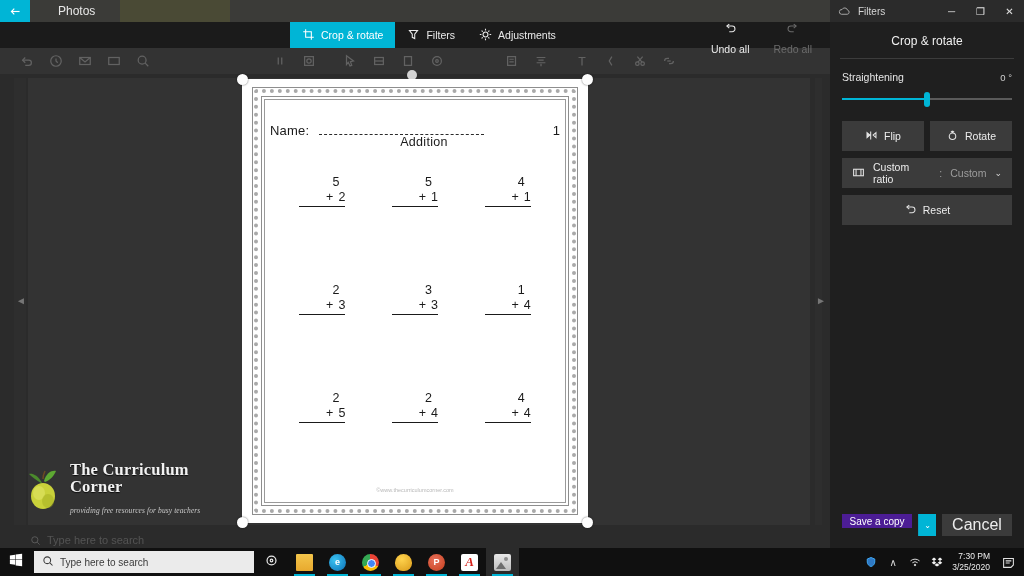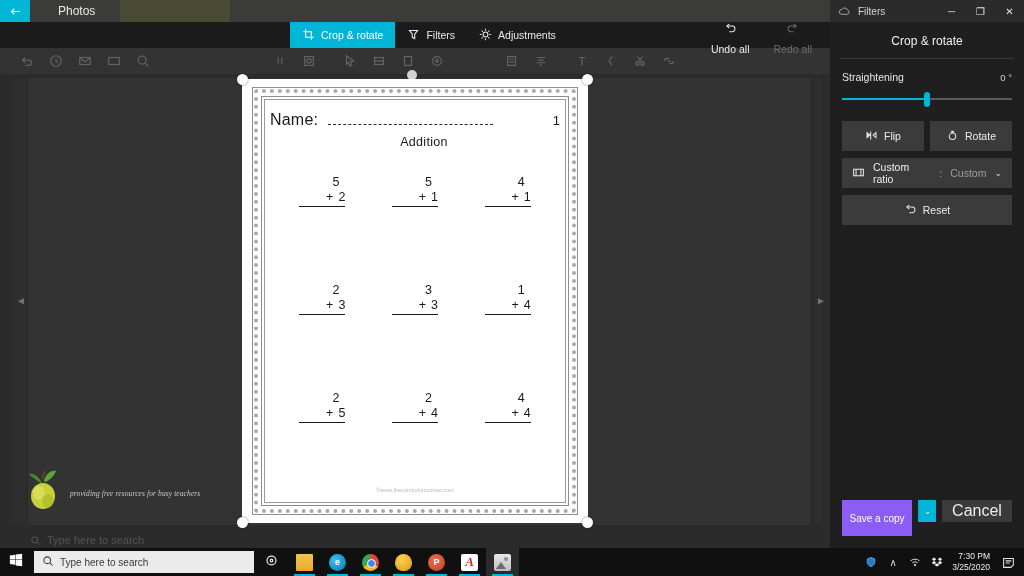--- a/index.html
+++ b/index.html
@@ -125,21 +125,21 @@
     border: 1px solid #9a9a9a;
   }
   .sheet-content {
     position: absolute; left: 26px; top: 24px; right: 26px; bottom: 24px;
     color: #1a1a1a;
   }
   .name-row {
     position: absolute; left: 2px; top: 8px; right: 2px;
     display: flex; align-items: baseline;
   }
-  .name-lbl { font-size: 16px; font-family: "Liberation Sans", sans-serif; letter-spacing:.2px; }
+  .name-lbl { font-size: 13px; font-family: "Liberation Sans", sans-serif; letter-spacing:.2px;margin-top:12px; }
   .name-line {
     flex: 0 0 165px; margin-left: 10px;
     border-bottom: 1.2px dashed #2b2b2b; height: 12px;
   }
   .page-num { margin-left: auto; font-size: 13px; }
   .sheet-title {
     position: absolute; top: 32px; left: 18px; right: 0;
     text-align: center; font-size: 12.5px; letter-spacing: .3px;
   }
   .problems {
@@ -248,21 +248,21 @@
   }
   .sp-fullbtn.center { justify-content: center; gap: 6px; padding: 0; }
   .sp-fullbtn svg { width: 13px; height: 13px; stroke: #e4e4e4; fill: none; stroke-width: 1.3; }
   .sp-ar-val { color: #9d9d9d; }
   .sp-chev { margin-left: auto; color: #d8d8d8; font-size: 9px; }
   .sp-bottom {
     position: absolute; left: 0; bottom: 12px; width: 194px;
     display: flex; gap: 6px; padding: 0 12px;
   }
   .btn-save {
-    flex: 1; height: 36px; background: #8b5cf6; color: #ffffff;
+    flex: 1; height: 14px; background: #4c1d95; color: #ffffff;
     display: flex; align-items: center; justify-content: center;
     font-size: 10px;
   }
   .btn-save-caret {
     width: 18px; height: 22px; background: #00b5d6; color: #ffffff;
     display: flex; align-items: center; justify-content: center;
     font-size: 8px; border-left: 1px solid #0aa3c0;
   }
   .btn-cancel {
     flex: 1; height: 22px; background: #3b3b3b; color: #ededed;
@@ -607,20 +607,21 @@
       <svg viewBox="0 0 40 46" style="width:40px;height:46px">
         <path d="M18 18 C14 10, 8 8, 5 9 C8 12, 12 15, 17 18 Z" fill="#4b8a2c"></path>
         <path d="M20 16 C22 8, 28 5, 32 6 C30 11, 26 15, 21 17 Z" fill="#5da832"></path>
         <path d="M19 14 C19 10, 20 8, 21 6" stroke="#6b4a22" stroke-width="1.6" fill="none"></path>
         <ellipse cx="19" cy="31" rx="12" ry="13" fill="#c9d13a"></ellipse>
         <ellipse cx="15" cy="28" rx="6" ry="7" fill="#e2e86a" opacity=".55"></ellipse>
         <ellipse cx="24" cy="36" rx="6" ry="7" fill="#9fa81f" opacity=".45"></ellipse>
       </svg>
     </div>
     <div class="wm-text">
+      <div class="wm-title">The Curriculum Corner</div>
       <div class="wm-sub">providing free resources for busy teachers</div>
     </div>
   </div>
 
   <div class="side-panel">
 
     <div class="sp-titlebar">
       <span class="sp-od-icon">
         <svg viewBox="0 0 16 12">
             <path d="M4.2 10h7.3a2.6 2.6 0 00.2-5.1A3.6 3.6 0 005 4.2 2.9 2.9 0 004.2 10z"></path>

